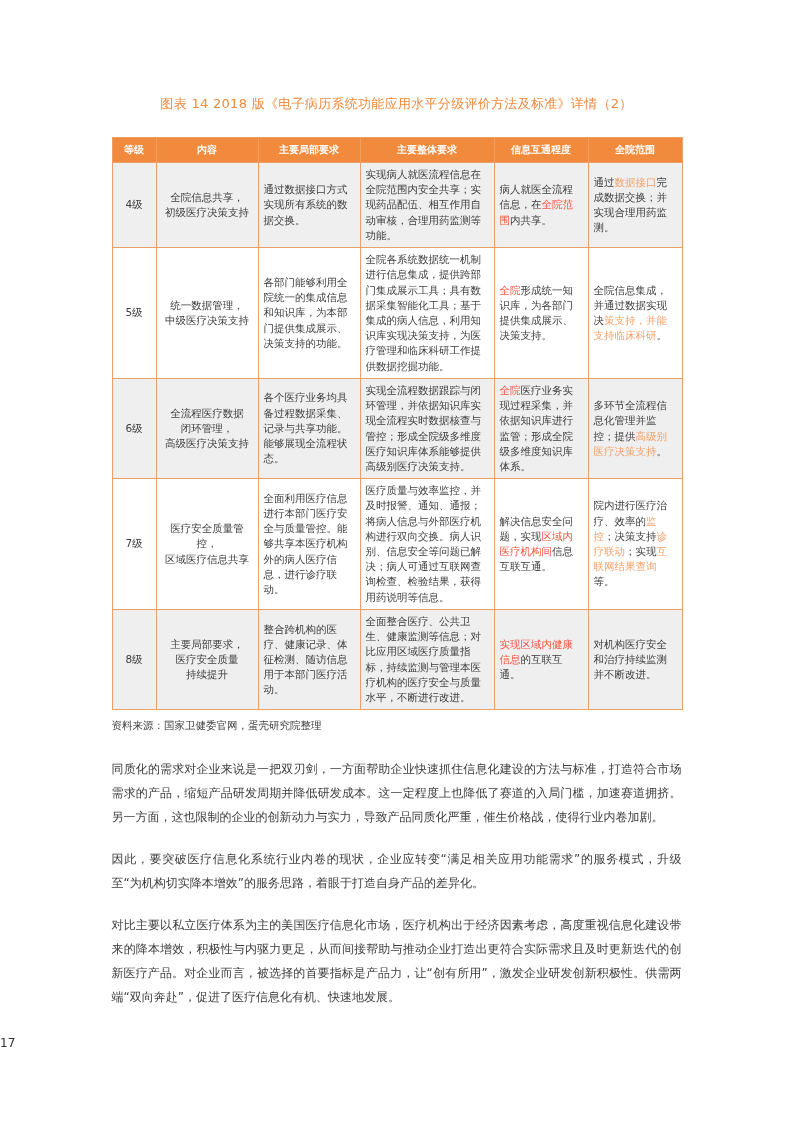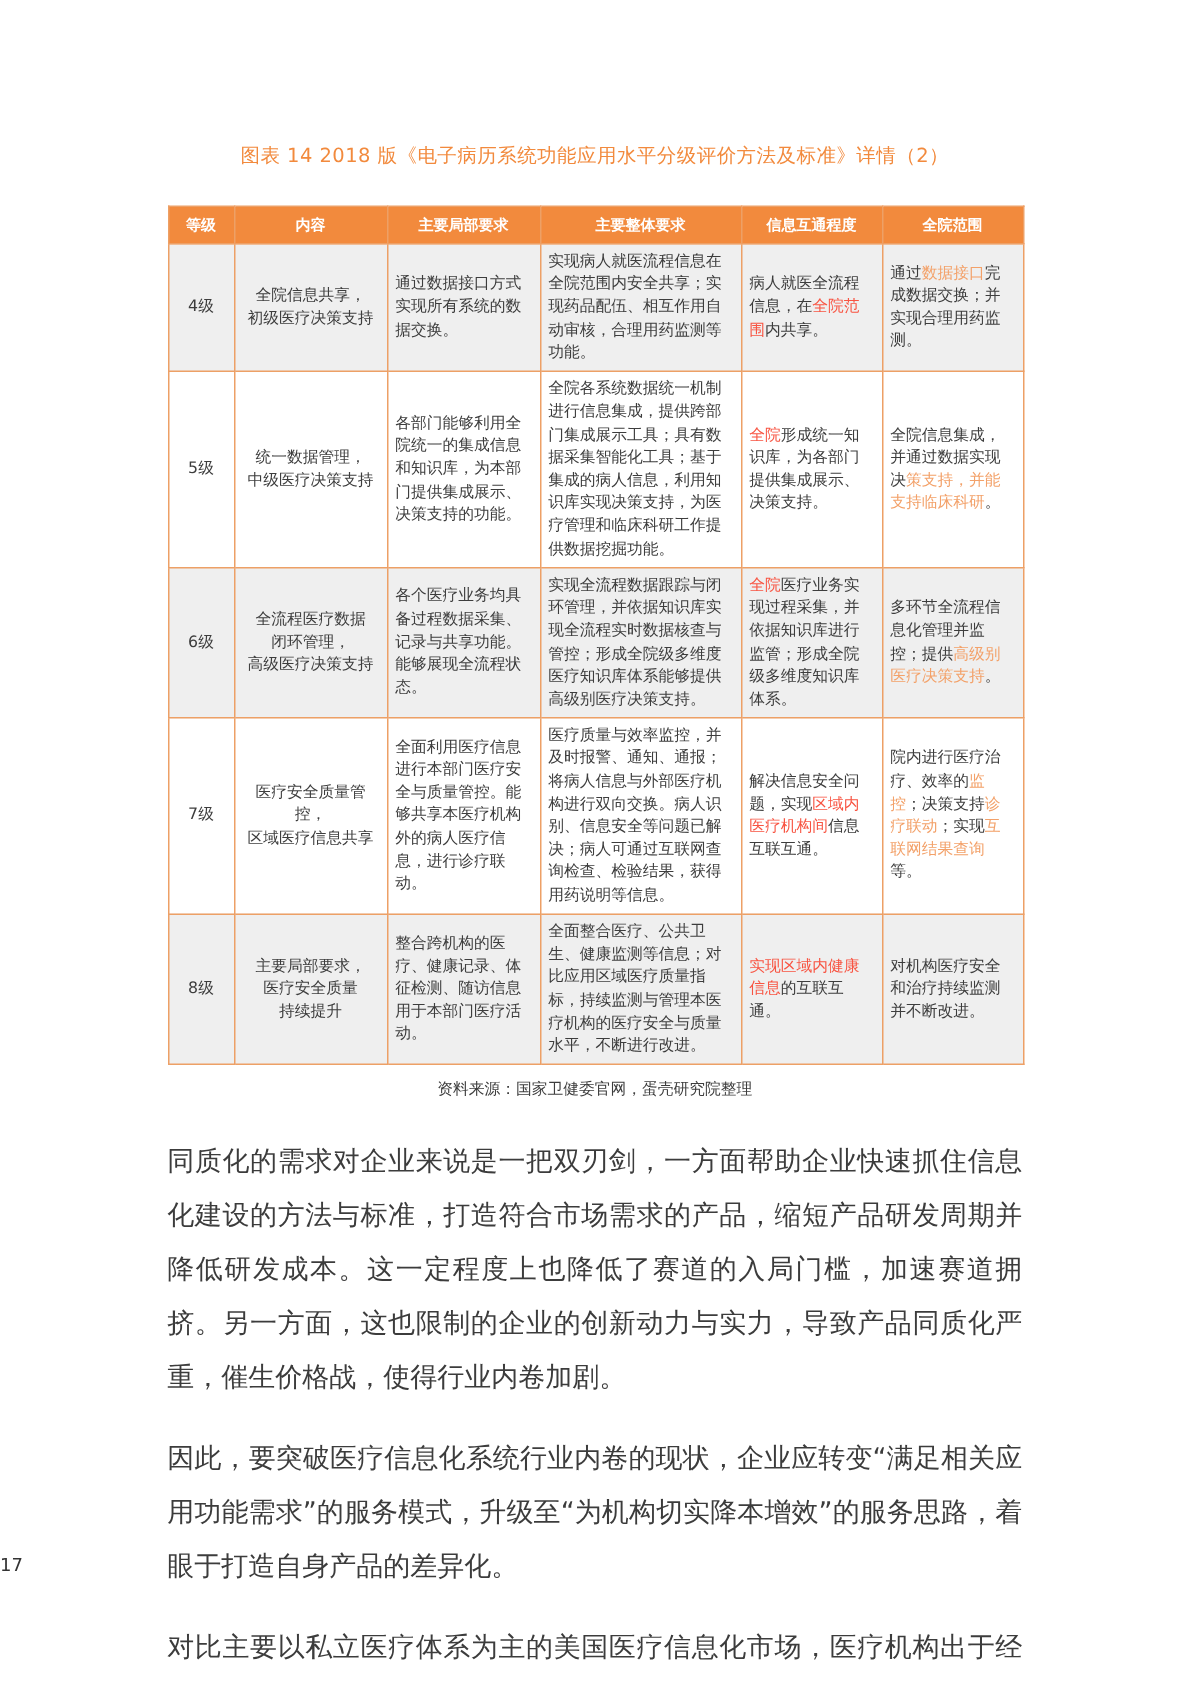--- a/index.html
+++ b/index.html
@@ -52,29 +52,29 @@
   }
   table.grading tr.alt td{background:var(--altbg,#efefef);}
   td.level-cell,td.content-cell{text-align:center;}
   td.content-cell{white-space:pre-line;text-align:center;}
 
   .seg-red{color:var(--red,#f85442);}
   .seg-orange{color:var(--hl,#f3a169);}
 
   .source-note{
     width:570px;
-    text-align:center;
+    text-align:left;
     font-size:10.5px;
     color:#3d3d3d;
     margin-top:9px;
   }
 
   .body-text{margin-top:24px;}
   .body-text p{
-    font-size:18px;
+    font-size:12px;
     line-height:2.0;
     text-align:justify;
     color:#3c3c3c;
     margin:0 0 18px 0;
   }
 
   .page-number{
     position:absolute;
     left:0;right:0;bottom:72px;
     text-align:left;

